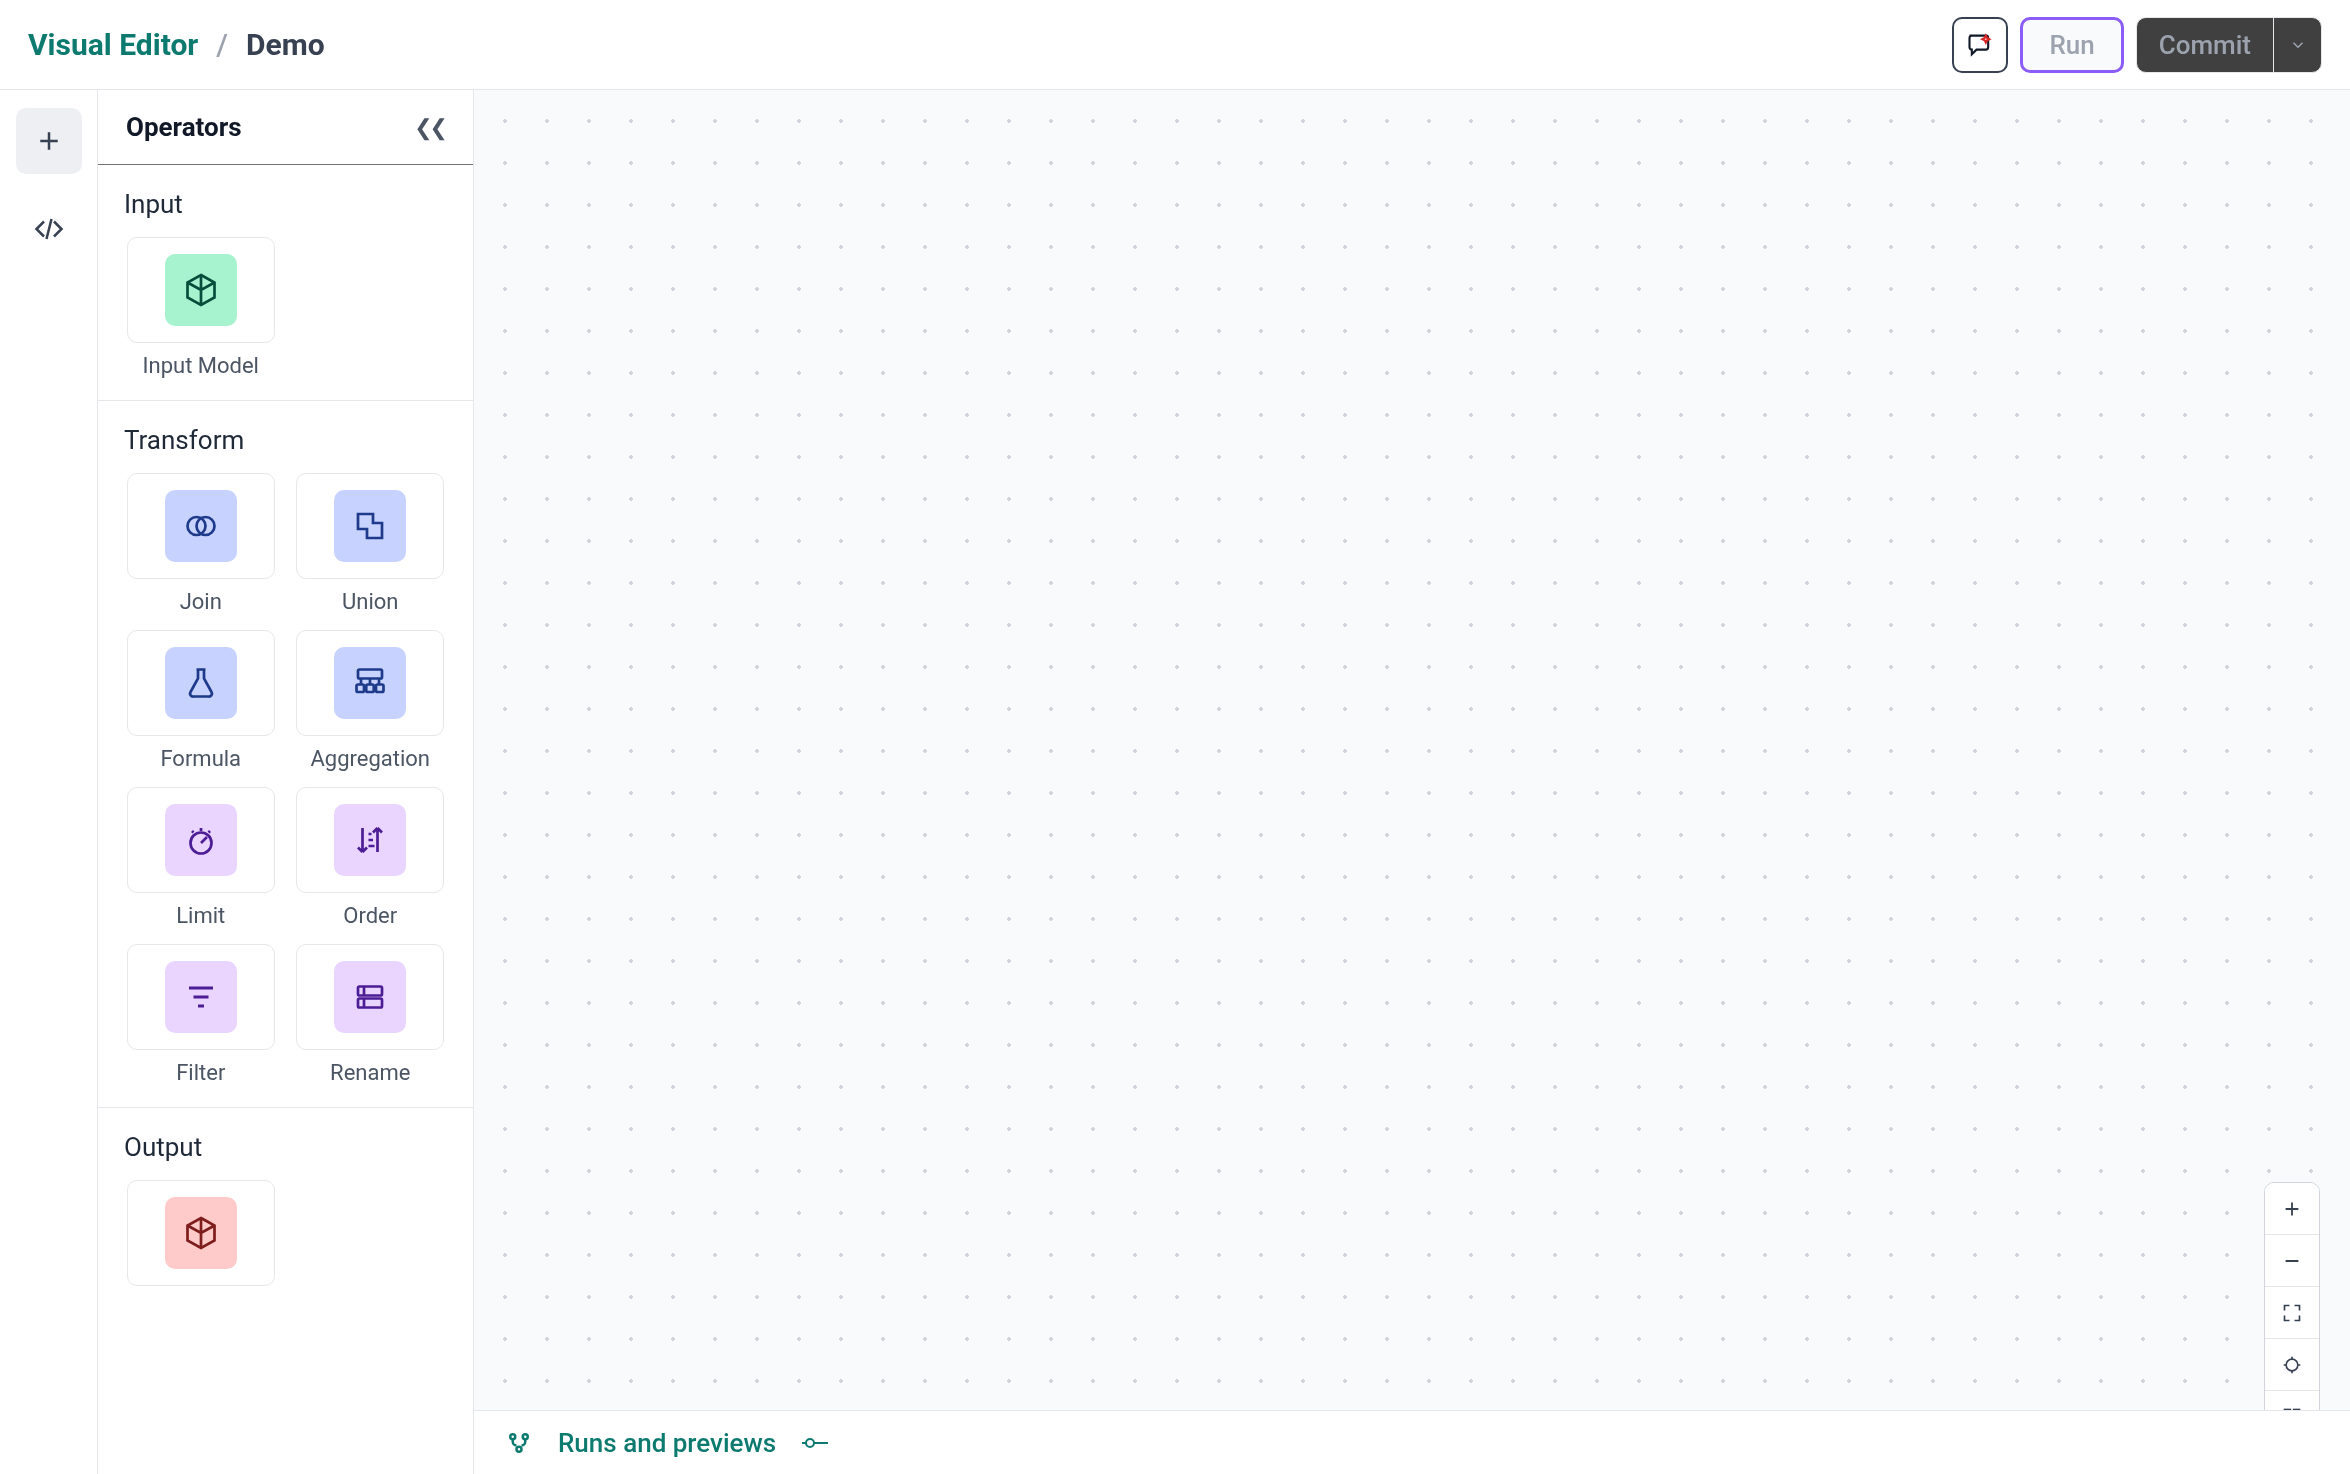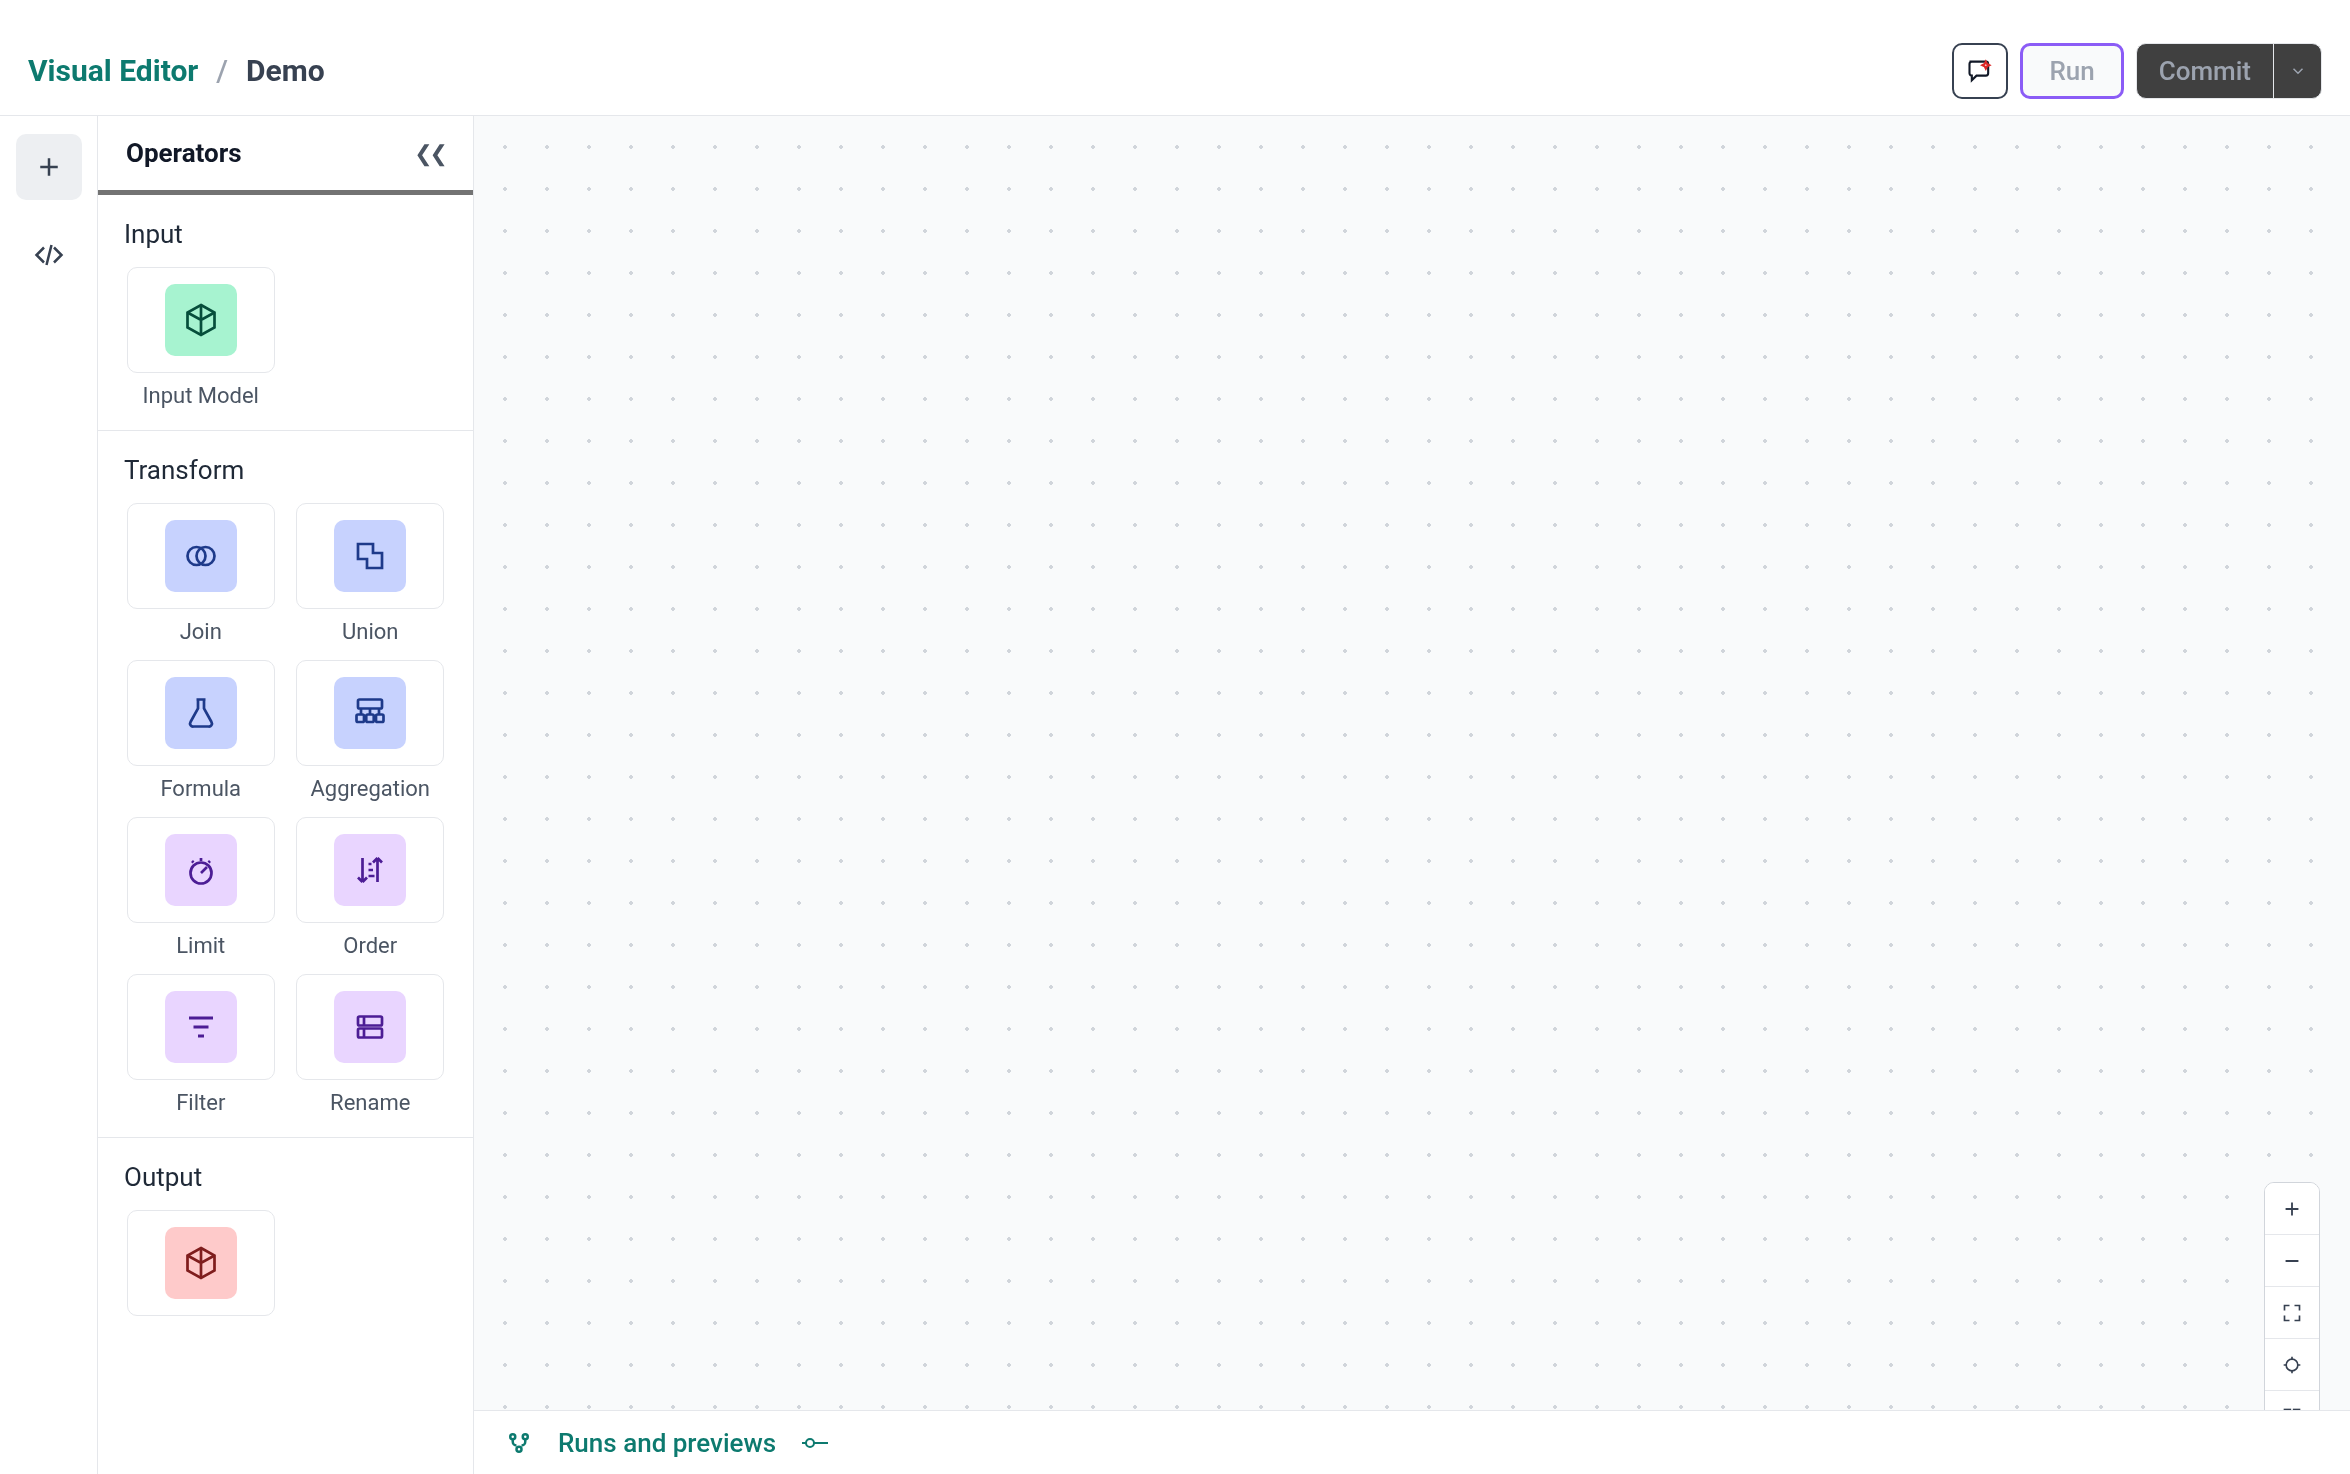--- a/index.html
+++ b/index.html
@@ -1,20 +1,20 @@
 <!DOCTYPE html>
 <html><head>
 <meta charset="utf-8">
 <style>
   * { box-sizing: border-box; margin: 0; padding: 0; }
   html, body { width: 100%; height: 100%; font-family: -apple-system, BlinkMacSystemFont, "Segoe UI", Roboto, Helvetica, Arial, sans-serif; color: #1f2937; overflow: hidden; }
   body { display: flex; flex-direction: column; background: #fff; }
 
   
-  .topbar { height: 90px; display: flex; align-items: center; justify-content: space-between; padding: 2px 28px; border-bottom: 1px solid #e5e7eb; margin-top: 26px; }
+  .topbar { height: 90px; display: flex; align-items: center; justify-content: space-between; padding: 2px 28px; border-bottom: 1px solid #e5e7eb; }
   .breadcrumbs { display: flex; align-items: center; gap: 18px; font-size: 30px; font-weight: 700; }
   .breadcrumbs .crumb-root { color: #0d7a6f; cursor: pointer; }
   .breadcrumbs .sep { color: #9ca3af; font-weight: 500; }
   .breadcrumbs .crumb-current { color: #374151; }
 
   .topbar-right { display: flex; align-items: center; gap: 12px; }
   .icon-button { height: 56px; width: 56px; display: flex; align-items: center; justify-content: center; border: 2px solid #374151; border-radius: 10px; background: #fff; cursor: pointer; }
   .btn { height: 56px; padding: 0 26px; display: flex; align-items: center; justify-content: center; border: 3px solid #8b5cf6; border-radius: 10px; background: #f9fafb; color: #9ca3af; font-size: 26px; font-weight: 500; cursor: default; }
   .btn-split { display: flex; border: 1px solid #e5e7eb; border-radius: 10px; overflow: hidden; background: #404040; }
   .btn-split .main { padding: 0 22px; height: 54px; display: flex; align-items: center; color: #9ca3af; font-size: 26px; font-weight: 500; }
@@ -22,21 +22,21 @@
 
   .main-row { flex: 1; display: flex; min-height: 0; }
 
   
   .leftrail { width: 98px; border-right: 1px solid #e5e7eb; display: flex; flex-direction: column; align-items: center; padding-top: 18px; gap: 22px; }
   .rail-btn { width: 66px; height: 66px; border-radius: 10px; display: flex; align-items: center; justify-content: center; cursor: pointer; }
   .rail-btn.active { background: #edeff2; }
 
   
   .sidebar { width: 376px; border-right: 1px solid #e5e7eb; display: flex; flex-direction: column; overflow-y: auto; }
-  .sidebar-head { display: flex; align-items: center; justify-content: space-between; padding: 22px 28px; border-bottom: 5px solid #737373; text-align: center; }
+  .sidebar-head { display: flex; align-items: center; justify-content: space-between; padding: 22px 28px; border-bottom: 1px solid #737373; text-align: center; }
   .sidebar-head h2 { font-size: 26px; font-weight: 700; color: #111827; }
   .collapse-btn { cursor: pointer; color: #4b5563; font-size: 22px; letter-spacing: -3px; }
 
   .section { padding: 24px 26px 22px; border-bottom: 1px solid #e5e7eb; }
   .section h3 { font-size: 26px; font-weight: 400; color: #1f2937; margin-bottom: 18px; }
   .op-grid { display: grid; grid-template-columns: repeat(2, 1fr); gap: 16px; }
   .op-grid.one { grid-template-columns: repeat(2, 1fr); }
   .op-item { display: flex; flex-direction: column; align-items: center; gap: 10px; text-align: center; }
   .op-card { width: 148px; height: 106px; border: 1px solid #e5e7eb; border-radius: 10px; background: #fff; display: flex; align-items: center; justify-content: center; cursor: grab; }
   .op-icon { width: 72px; height: 72px; border-radius: 10px; display: flex; align-items: center; justify-content: center; }

